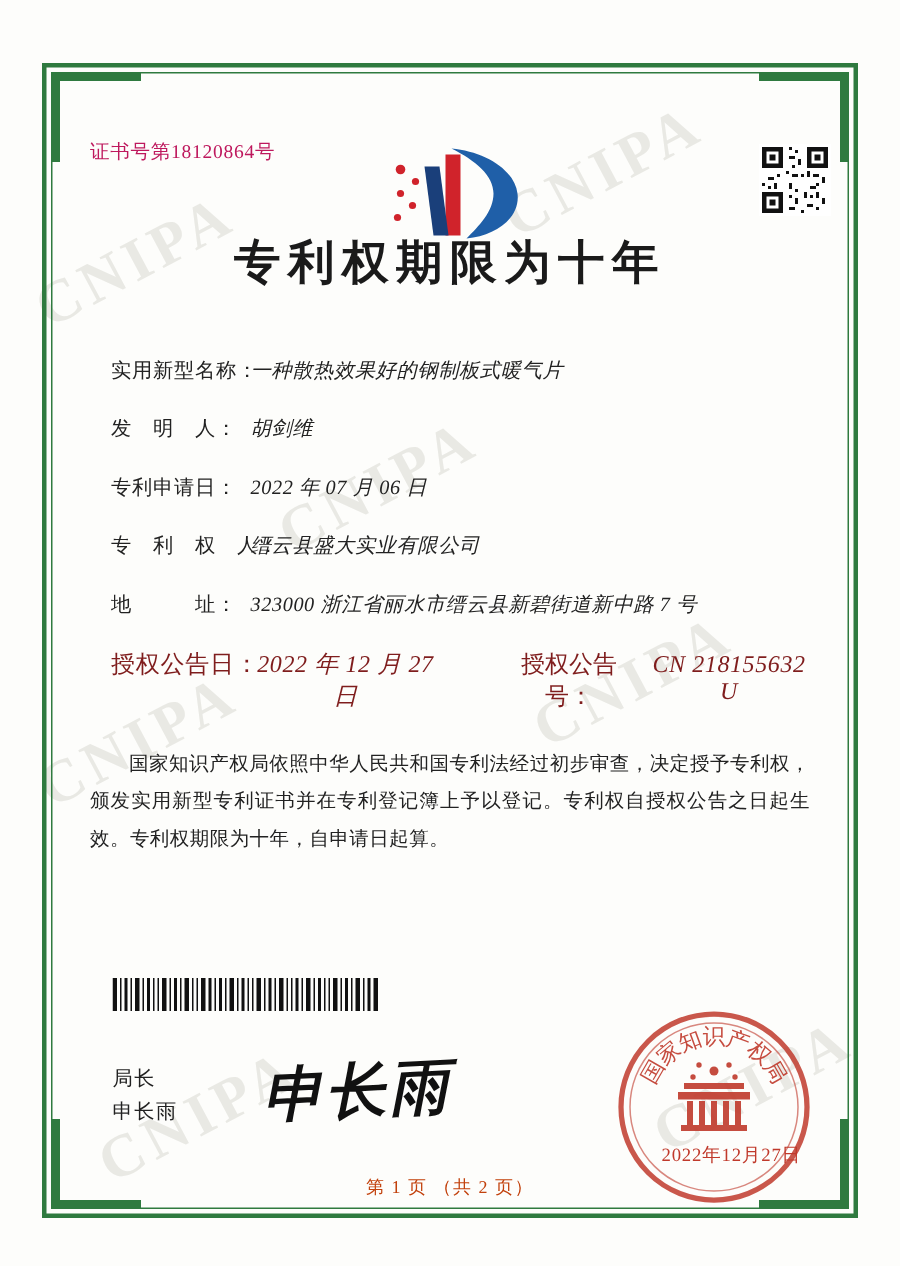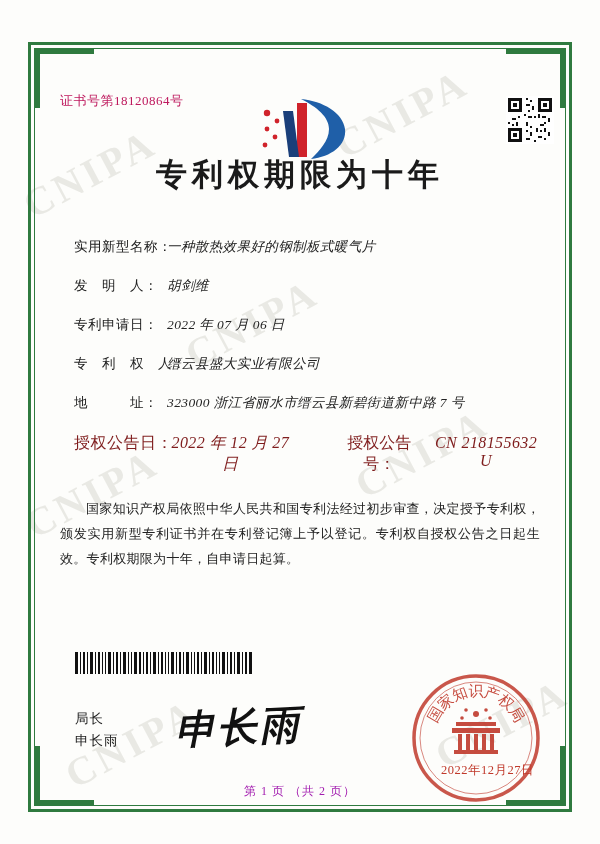--- a/index.html
+++ b/index.html
@@ -201,21 +201,21 @@
     color: #c0392b;
     letter-spacing: 0.5px;
   }
   .page-footer {
     position: absolute;
     left: 0;
     right: 0;
     bottom: 44px;
     text-align: center;
     font-size: 12px;
-    color: #a21caf;
+    color: #c2410c;
     letter-spacing: 1px;
   }
 </style>
 </head>
 <body>
 
 <div class="page">
 
   <div class="watermark wm1">CNIPA</div>
   <div class="watermark wm2">CNIPA</div>

